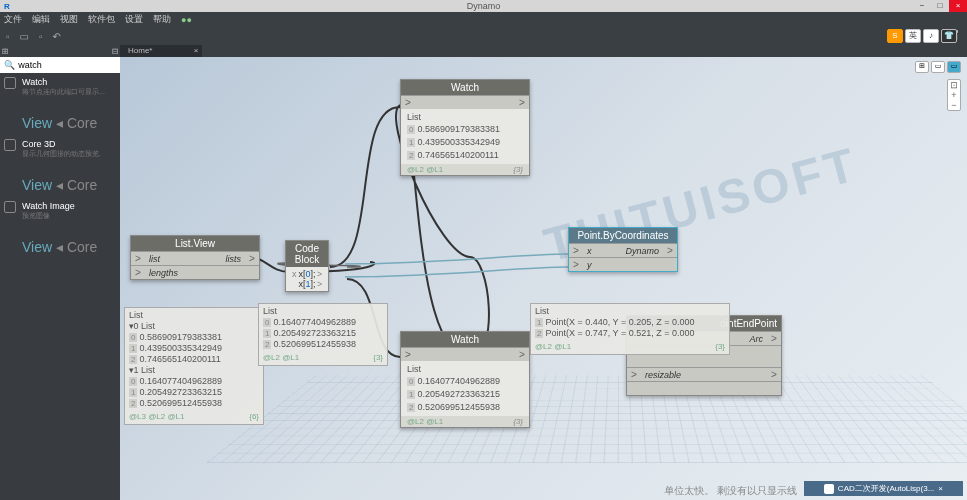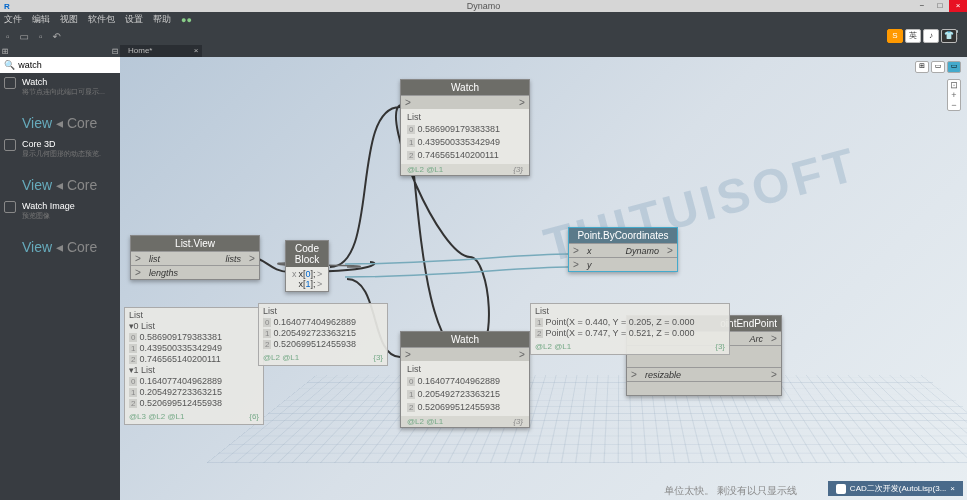--- a/index.html
+++ b/index.html
@@ -44,21 +44,21 @@
 .cb-body{background:#e8e8e4;padding:2px 4px;font-family:Consolas,monospace;font-size:9px;display:flex}
 .cb-body .c{flex:1}
 .cb-body .lp,.cb-body .rp{width:10px;color:#888;text-align:center}
 .preview{position:absolute;background:rgba(232,232,228,0.92);border:1px solid #aaa;font-family:Consolas,monospace;font-size:9px;color:#555;padding:2px 4px;line-height:11px}
 .preview .idx{background:rgba(200,200,196,0.8);color:#888;padding:0 2px;margin-right:2px;font-size:8px}
 .preview .ft{color:#7a8;font-size:8px;display:flex;justify-content:space-between;margin-top:2px}
 svg.wires{position:absolute;top:0;left:0;width:100%;height:100%;pointer-events:none}
 .view-ctl{position:absolute;right:6px;top:4px;display:flex;gap:2px}
 .vc-btn{width:14px;height:12px;background:#fff;border:1px solid #aaa;border-radius:2px;font-size:7px;text-align:center}
 .zoom{position:absolute;right:6px;top:22px;width:14px;background:#fff;border:1px solid #aaa;border-radius:2px;font-size:9px;text-align:center;color:#666}
-.notif{position:absolute;right:4px;bottom:4px;background:#4a6a8a;color:#fff;font-size:8px;padding:2px 8px;display:flex;align-items:center;gap:4px}
+.notif{position:absolute;right:4px;bottom:4px;background:#4a6a8a;color:#fff;font-size:8px;padding:2px 20px;display:flex;align-items:center;gap:4px}
 .notif .ic{width:10px;height:10px;background:#fff;border-radius:2px}
 .cam{position:absolute;right:8px;top:0;color:#888;font-size:11px}
 .status{position:absolute;bottom:2px;right:170px;font-size:10px;color:#888}
 </style>
 </head>
 <body>
 
 <div class="titlebar">
   <span style="position:absolute;left:4px;font-size:8px;color:#06c;font-weight:bold">R</span>
   <span style="font-size:9px;color:#555">Dynamo</span>

